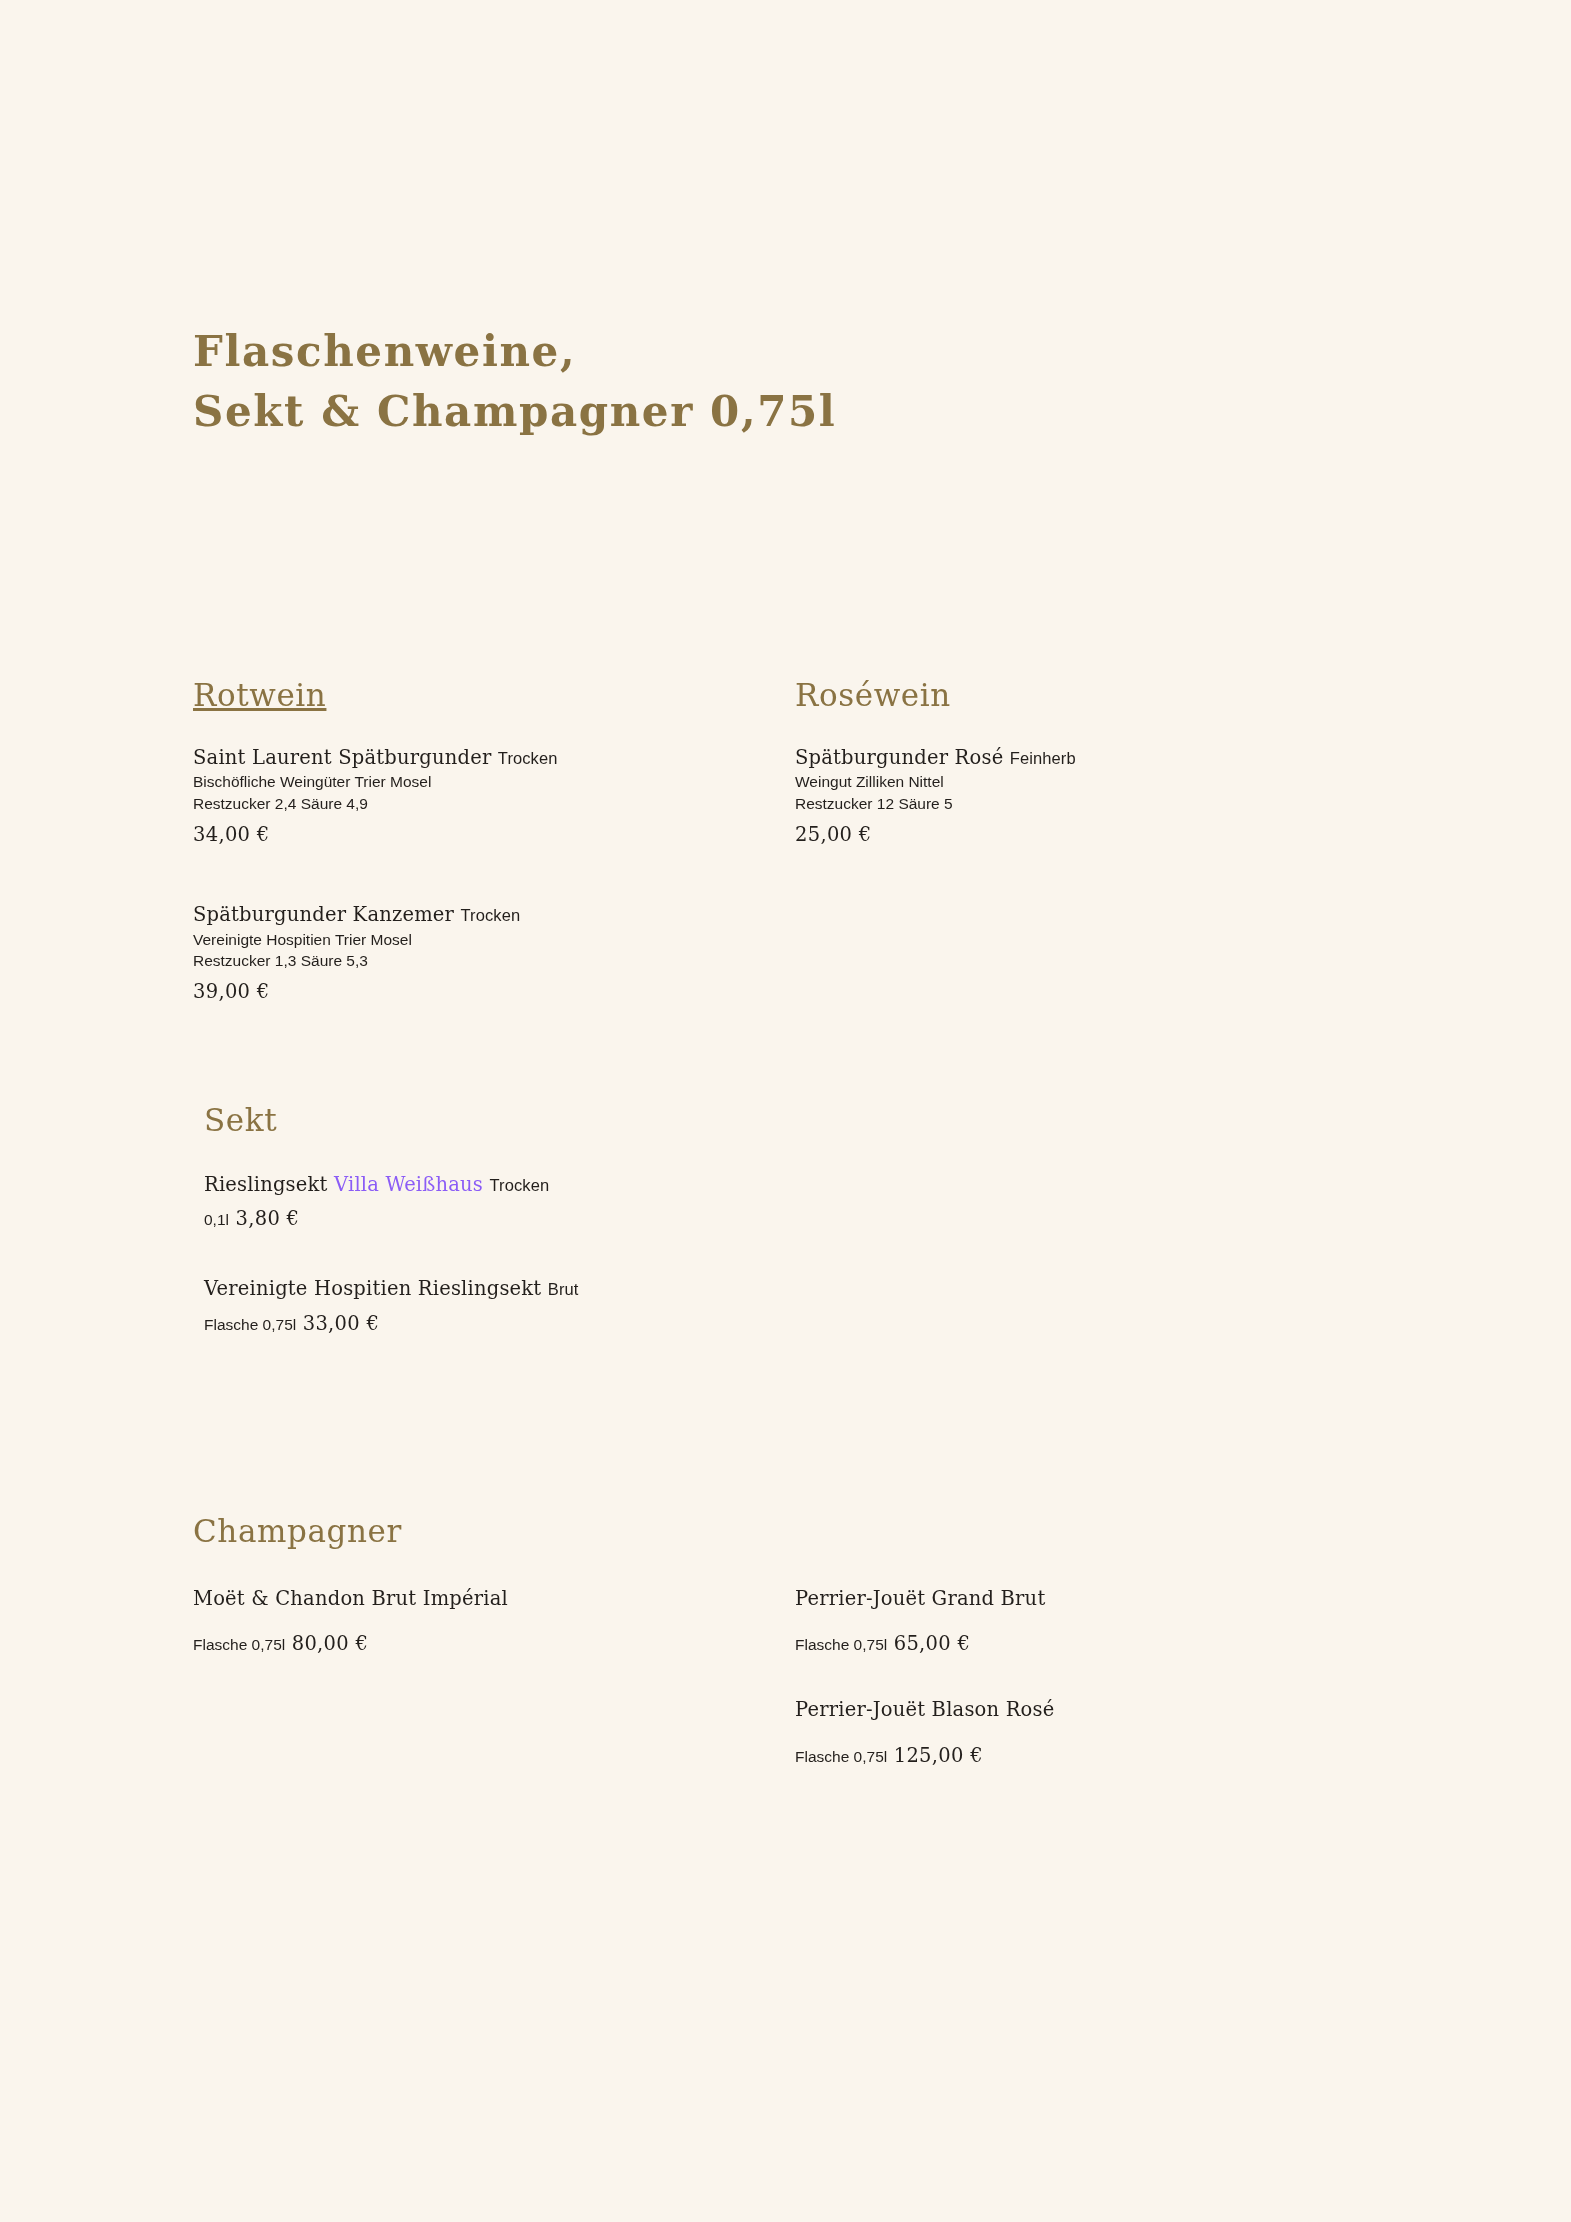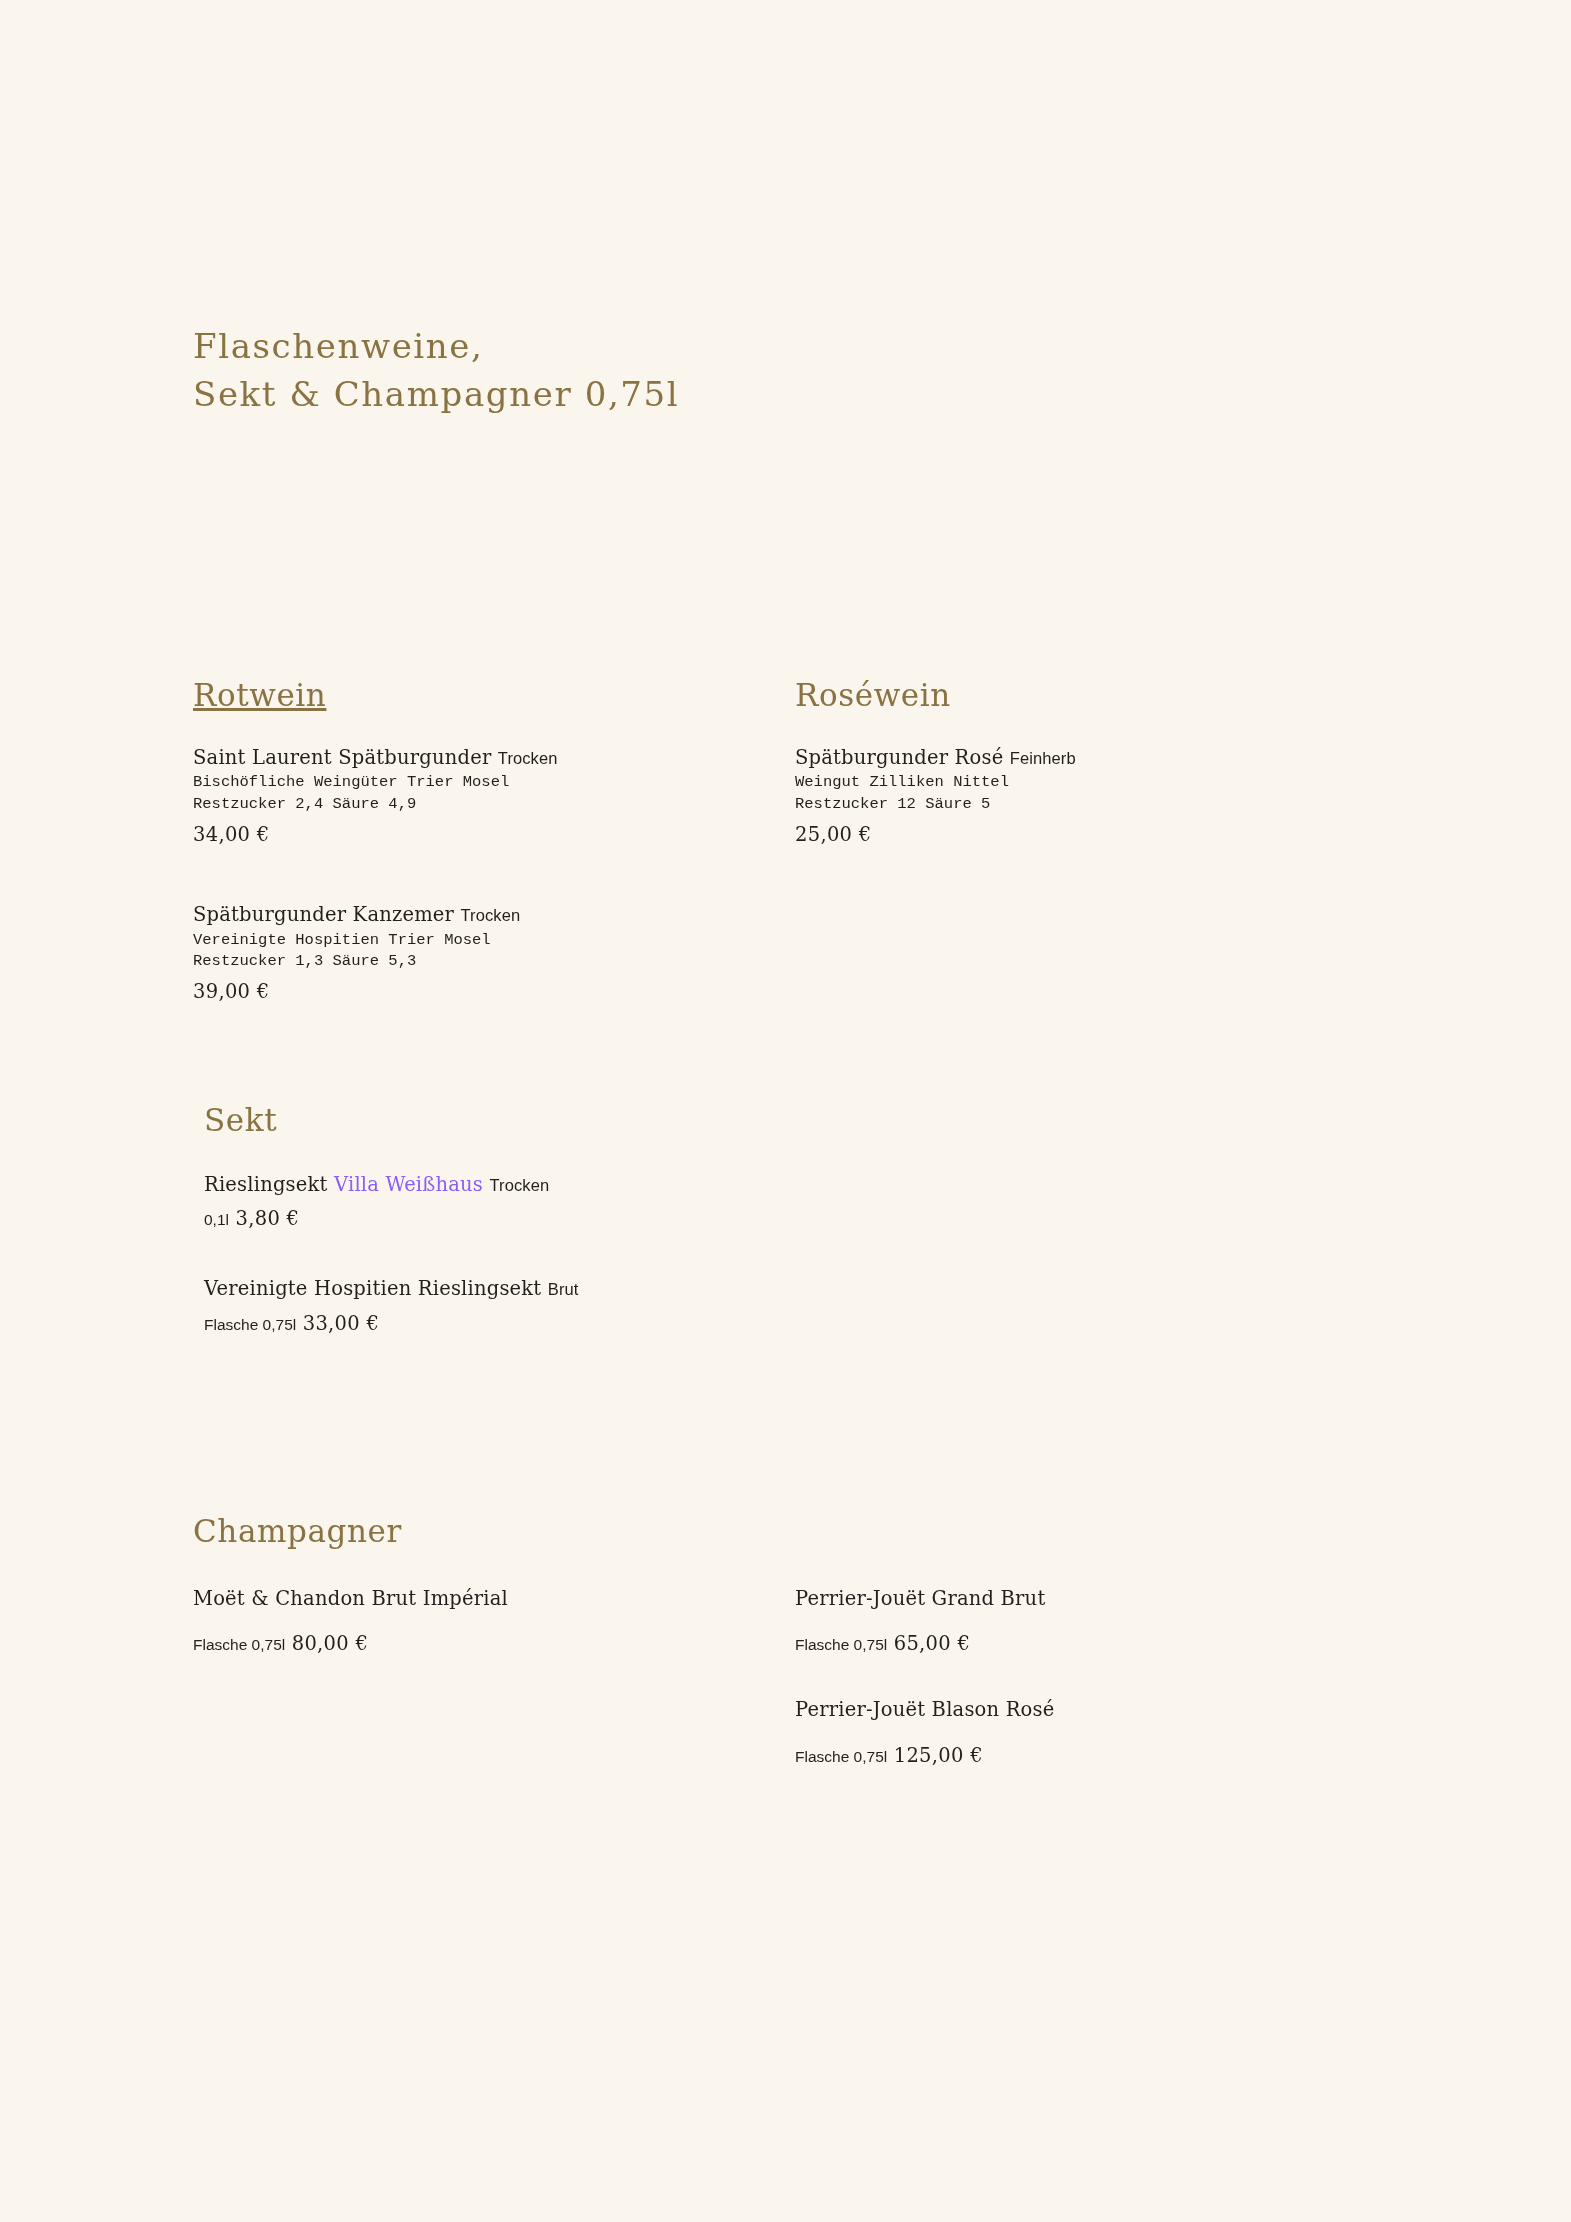--- a/index.html
+++ b/index.html
@@ -23,22 +23,22 @@
 
   
   .title-block {
     position: absolute;
     left: 193px;
     top: 322px;
     width: 1200px;
   }
   .title-line {
     font-family: "DejaVu Serif", serif;
-    font-weight: 400;
-    font-size: 34px;
+    font-weight: 700;
+    font-size: 42px;
     line-height: 1.42;
     letter-spacing: 1.6px;
     color: #8a7343;
   }
 
   
   .sec-head {
     font-family: "DejaVu Serif", serif;
     font-size: 31px;
     letter-spacing: 0.6px;
@@ -68,21 +68,21 @@
     font-family: "Liberation Sans", sans-serif;
     font-size: 16.5px;
     letter-spacing: 0.1px;
   }
   .e-name .brand {
     color: #8b5cf6;
     font-family: "DejaVu Serif", serif;
     font-size: 19.5px;
   }
   .e-sub {
-    font-family: Liberation Mono, monospace;
+    font-family: Liberation Sans, sans-serif;
     font-size: 15.5px;
     line-height: 1.32;
     color: #231f1c;
     margin-top: 1px;
   }
   .e-price {
     font-family: "DejaVu Serif", serif;
     font-size: 19.5px;
     letter-spacing: 0.3px;
     color: #231f1c;

